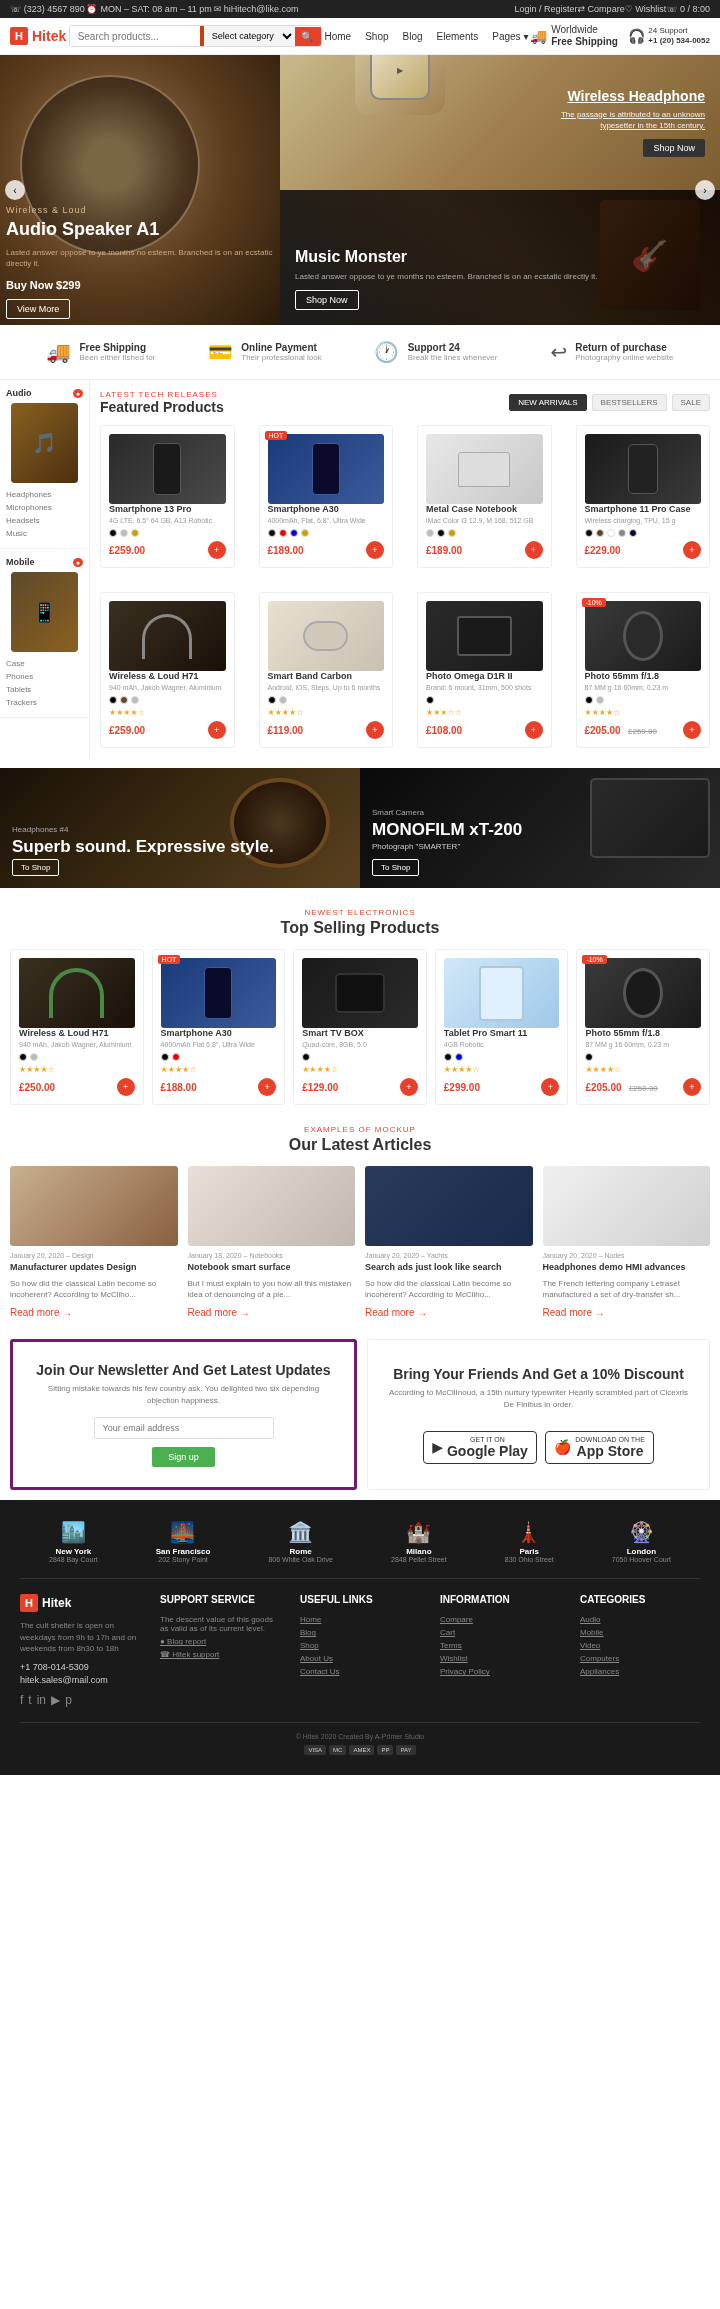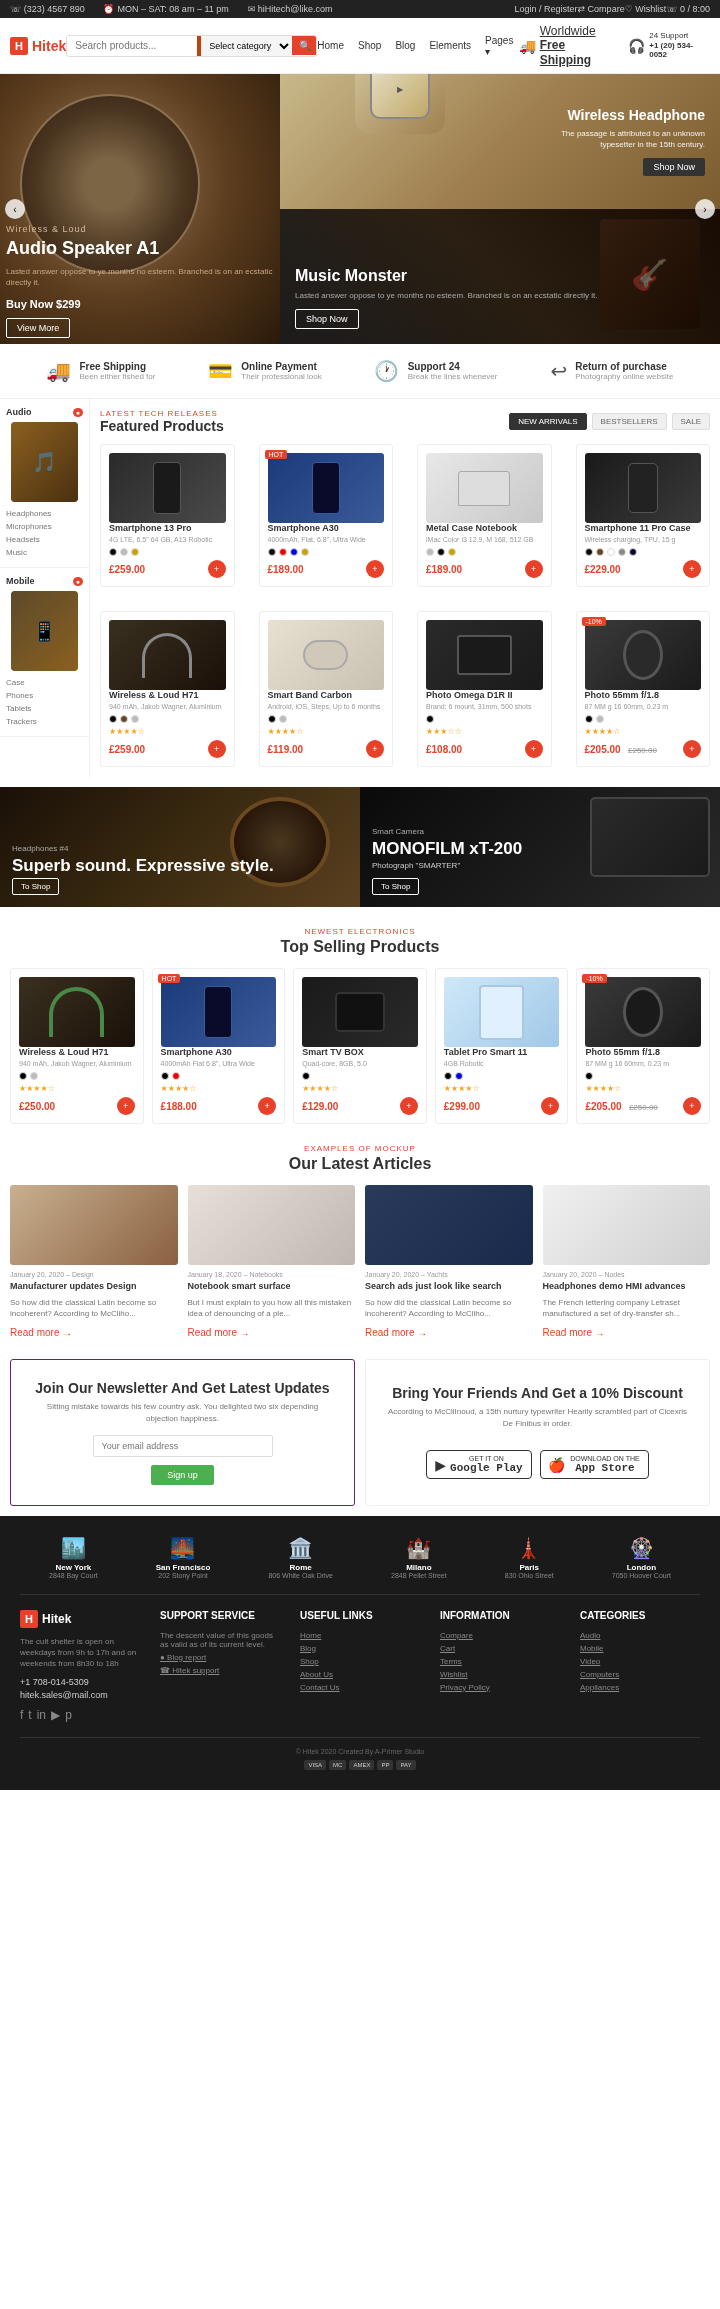--- a/index.html
+++ b/index.html
@@ -1,20 +1,20 @@
 <!DOCTYPE html>
 <html><head>
   <meta charset="utf-8">
   <style>
     * { box-sizing: border-box; margin: 0; padding: 0; }
     body { font-family: Arial, sans-serif; font-size: 12px; color: #333; background: #fff; width: 720px; overflow-x: hidden; }
 
     
     .top-bar { background: #222; color: #ccc; font-size: 9px; padding: 4px 10px; display: flex; justify-content: space-between; align-items: center; }
-    .top-bar-left { display: flex; gap: 19px; align-items: center; }
+    .top-bar-left { display: flex; gap: 2px; align-items: center; }
     .top-bar-right { display: flex; }
     .top-bar a { color: #ccc; text-decoration: none; }
 
     
     .header { background: #fff; padding: 6px 10px; display: flex; align-items: center; justify-content: space-between; border-bottom: 1px solid #eee; }
     .logo { display: flex; align-items: center; gap: 4px; font-weight: bold; font-size: 14px; color: #e8412a; }
     .logo-h { background: #e8412a; color: #fff; width: 18px; height: 18px; display: flex; align-items: center; justify-content: center; font-size: 11px; font-weight: bold; border-radius: 2px; }
     .header-search { display: flex; align-items: center; border: 1px solid #ddd; border-radius: 3px; overflow: hidden; }
     .header-search input { border: none; outline: none; padding: 4px 8px; font-size: 10px; width: 130px; }
     .header-search button { background: #e8412a; color: #fff; border: none; padding: 4px 7px; cursor: pointer; font-size: 10px; }
@@ -32,21 +32,21 @@
     .hero-left-content { position: relative; z-index: 2; color: #fff; }
     .hero-left-sub { font-size: 9px; color: #d4b896; margin-bottom: 4px; letter-spacing: 1px; }
     .hero-left-title { font-size: 18px; font-weight: bold; line-height: 1.2; margin-bottom: 6px; }
     .hero-left-desc { font-size: 8px; color: #c8a882; line-height: 1.4; margin-bottom: 10px; }
     .hero-left-price { font-size: 11px; font-weight: bold; margin-bottom: 8px; }
     .btn-outline { background: transparent; color: #fff; border: 1px solid #fff; padding: 4px 10px; font-size: 9px; cursor: pointer; border-radius: 2px; }
 
     .hero-right { flex: 1; display: flex; flex-direction: column; }
     .hero-right-top { flex: 1; background: linear-gradient(135deg, #c8b98a 0%, #a08050 50%, #7a5c30 100%); position: relative; overflow: hidden; display: flex; align-items: center; justify-content: flex-end; padding: 15px; }
     .hero-right-top-watch { position: absolute; left: 50%; top: 50%; transform: translate(-50%, -50%); width: 100px; height: 100px; background: linear-gradient(135deg, #e0d0b0, #c0a070); border-radius: 20px; display: flex; align-items: center; justify-content: center; }
-    .hero-right-top-content { position: relative; z-index: 2; color: #fff; text-align: right; max-width: 180px; }
+    .hero-right-top-content { position: relative; z-index: 2; color: #fff; text-align: right; max-width: 180px; text-decoration: underline; }
     .hero-right-top-title { font-size: 14px; font-weight: bold; margin-bottom: 5px; }
     .hero-right-top-desc { font-size: 8px; line-height: 1.4; margin-bottom: 8px; opacity: 0.9; }
     .btn-dark { background: #333; color: #fff; border: none; padding: 4px 10px; font-size: 9px; cursor: pointer; border-radius: 2px; }
 
     .hero-right-bottom { flex: 1; background: linear-gradient(135deg, #2a2a2a 0%, #1a1a1a 50%, #0a0a0a 100%); position: relative; overflow: hidden; display: flex; align-items: flex-end; padding: 15px; }
     .hero-right-bottom-guitar { position: absolute; top: 0; left: 0; right: 0; bottom: 0; background: linear-gradient(45deg, #1a1a1a 0%, #2d1f0f 50%, #1a0a00 100%); opacity: 0.8; }
     .hero-right-bottom-content { position: relative; z-index: 2; color: #fff; }
     .hero-right-bottom-title { font-size: 16px; font-weight: bold; margin-bottom: 5px; }
     .hero-right-bottom-desc { font-size: 8px; color: #aaa; line-height: 1.4; margin-bottom: 8px; }
 
@@ -117,30 +117,30 @@
     .articles-grid { display: grid; grid-template-columns: repeat(4, 1fr); gap: 10px; }
     .article-card { }
     .article-img { width: 100%; height: 80px; background: #ccc; border-radius: 3px; margin-bottom: 6px; }
     .article-date { font-size: 7px; color: #999; margin-bottom: 3px; }
     .article-title { font-size: 9px; font-weight: bold; color: #333; margin-bottom: 4px; line-height: 1.3; }
     .article-desc { font-size: 8px; color: #777; line-height: 1.4; margin-bottom: 5px; }
     .read-more { font-size: 10px; color: #e8412a; cursor: pointer; }
 
     
     .newsletter-section { display: flex; margin: 10px; gap: 10px; }
-    .newsletter-left { flex: 1; border: 1px solid #701a75; border-radius: 3px; padding: 20px; text-align: center; }
+    .newsletter-left { flex: 1; border: 3px solid #701a75; border-radius: 3px; padding: 20px; text-align: center; }
     .newsletter-right { flex: 1; border: 1px solid #eee; border-radius: 3px; padding: 20px; text-align: center; display: flex; flex-direction: column; align-items: center; justify-content: center; }
     .newsletter-title { font-size: 14px; font-weight: bold; color: #333; margin-bottom: 5px; }
     .newsletter-desc { font-size: 8px; color: #777; line-height: 1.5; margin-bottom: 10px; }
     .newsletter-input { border: 1px solid #ddd; padding: 5px 8px; font-size: 9px; width: 180px; outline: none; border-radius: 2px; margin-bottom: 8px; }
     .btn-green { background: #4CAF50; color: #fff; border: none; padding: 5px 16px; font-size: 9px; cursor: pointer; border-radius: 2px; }
     .app-buttons { display: flex; gap: 8px; margin-top: 10px; }
     .app-btn { display: flex; align-items: center; gap: 4px; border: 1px solid #333; border-radius: 4px; padding: 4px 8px; cursor: pointer; }
     .app-btn-text { font-size: 7px; }
-    .app-btn-store { font-size: 11px; font-weight: bold; font-family: Liberation Mono, monospace; }
+    .app-btn-store { font-size: 14px; font-weight: bold; }
 
     
     .footer { background: #1a1a1a; color: #ccc; padding: 20px; }
     .footer-top { display: flex; justify-content: space-around; margin-bottom: 15px; padding-bottom: 15px; border-bottom: 1px solid #333; }
     .footer-city { text-align: center; font-size: 8px; }
     .footer-city-icon { font-size: 20px; color: #666; margin-bottom: 3px; }
     .footer-city-name { font-size: 8px; font-weight: bold; color: #fff; }
     .footer-city-addr { font-size: 7px; color: #888; }
     .footer-main { display: flex; gap: 20px; margin-bottom: 15px; }
     .footer-brand { width: 120px; }
@@ -219,21 +219,21 @@
   <div class="header-nav">
     <a href="#">Home</a>
     <a href="#">Shop</a>
     <a href="#">Blog</a>
     <a href="#">Elements</a>
     <a href="#">Pages ▾</a>
   </div>
   <div class="header-actions">
     <div class="header-action">
       <span class="icon">🚚</span>
-      <span style="font-size:12px;line-height:1.2;text-decoration:underline;">Worldwide<br><b>Free Shipping</b></span>
+      <span style="font-size:10px;line-height:1.2;">Worldwide<br><b>Free Shipping</b></span>
     </div>
     <div class="header-action">
       <span class="icon">🎧</span>
       <span style="font-size:8px;line-height:1.2;">24 Support<br><b>+1 (20) 534-0052</b></span>
     </div>
   </div>
 </div>
 
 <div class="hero" style="position:relative;">
   <button class="prev-btn">‹</button>

